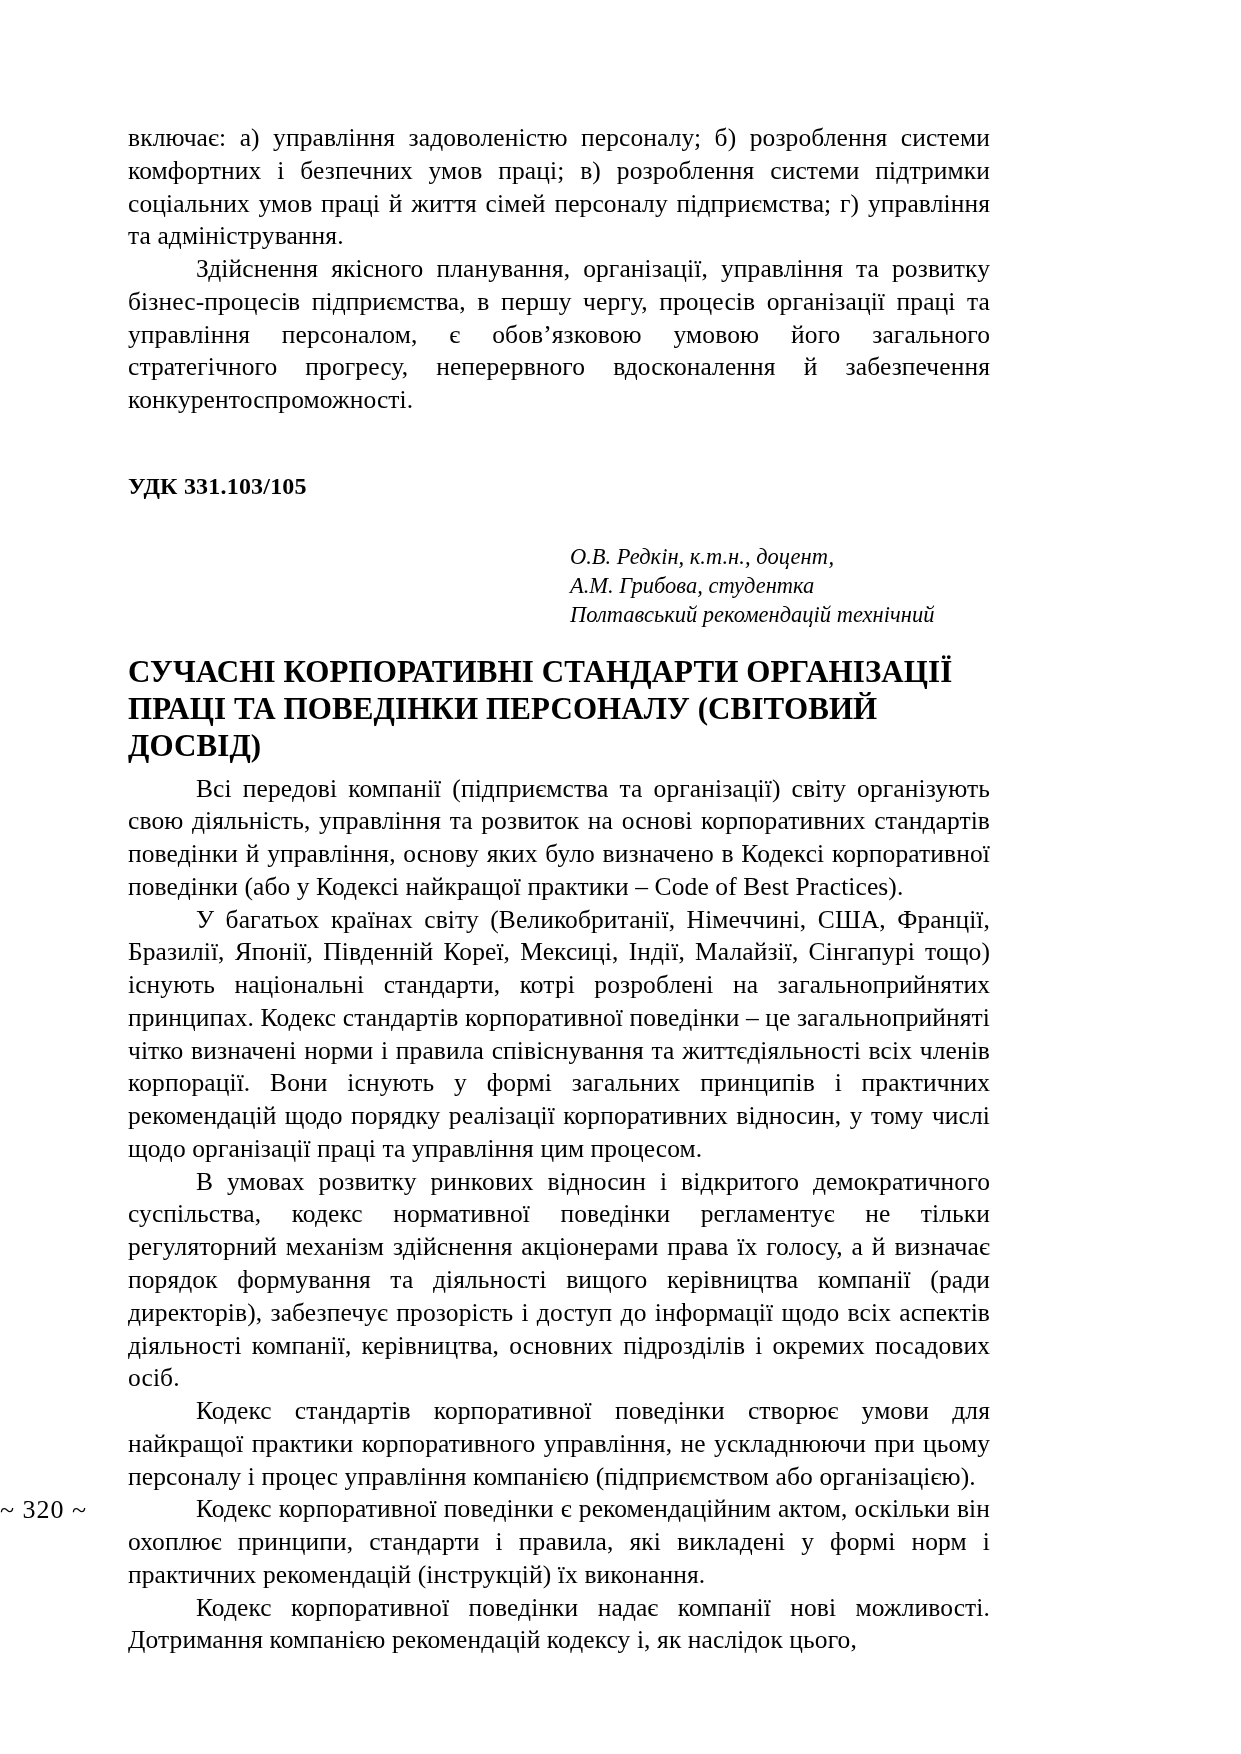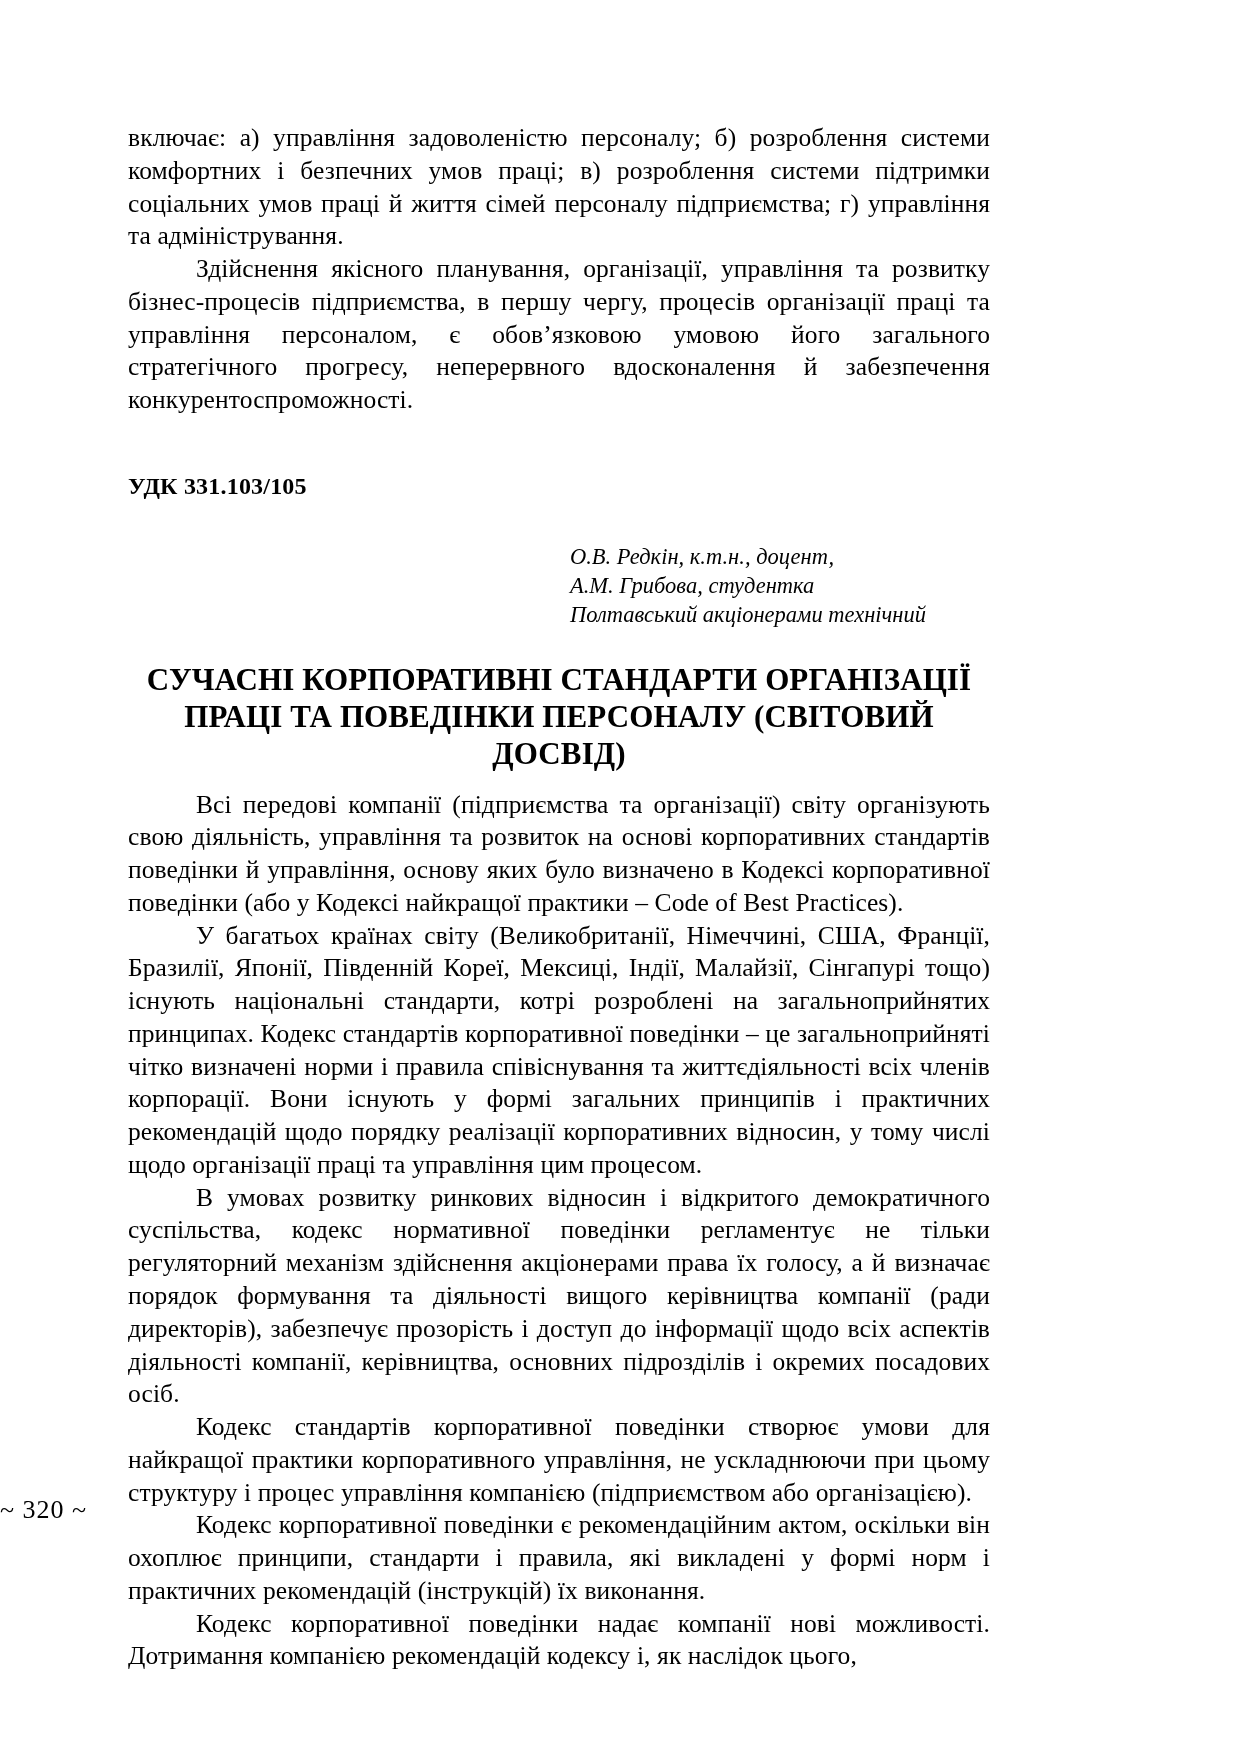--- a/index.html
+++ b/index.html
@@ -52,24 +52,23 @@
     font-style: italic;
     font-size: 22.5px;
     line-height: 1.29;
     padding-left: 430px;
     text-align: left;
   }
   .authors div {
     white-space: nowrap;
   }
   h1.title {
-    margin: 8px;
+    margin: 0;
     font-size: 31px;
     font-weight: bold;
-    text-align: center;
     line-height: 1.2;
     letter-spacing: 0.1px;
   }
   .gap-after-par1 { height: 56px; }
   .gap-after-udk  { height: 30px; }
   .gap-after-auth { height: 12px; }
   .gap-after-title{ height: 8px; }
   .footer {
     position: absolute;
     left: 0;
@@ -90,32 +89,32 @@
 
     <div class="gap-after-par1"></div>
 
     <p class="udk">УДК 331.103/105</p>
 
     <div class="gap-after-udk"></div>
 
     <div class="authors">
       <div>О.В. Редкін, к.т.н., доцент,</div>
       <div>А.М. Грибова, студентка</div>
-      <div>Полтавський акціонерами технічний</div>
+      <div>Полтавський рекомендацій технічний</div>
     </div>
 
     <div class="gap-after-auth"></div>
 
     <h1 class="title">СУЧАСНІ КОРПОРАТИВНІ СТАНДАРТИ ОРГАНІЗАЦІЇ ПРАЦІ ТА ПОВЕДІНКИ ПЕРСОНАЛУ (СВІТОВИЙ ДОСВІД)</h1>
 
     <div class="gap-after-title"></div>
 
     <p class="body-par indent">Всі передові компанії (підприємства та організації) світу організують свою діяльність, управління та розвиток на основі корпоративних стандартів поведінки й управління, основу яких було визначено в Кодексі корпоративної поведінки (або у Кодексі найкращої практики – Code of Best Practices).</p>
     <p class="body-par indent">У багатьох країнах світу (Великобританії, Німеччині, США, Франції, Бразилії, Японії, Південній Кореї, Мексиці, Індії, Малайзії, Сінгапурі тощо) існують національні стандарти, котрі розроблені на загальноприйнятих принципах. Кодекс стандартів корпоративної поведінки – це загальноприйняті чітко визначені норми і правила співіснування та життєдіяльності всіх членів корпорації. Вони існують у формі загальних принципів і практичних рекомендацій щодо порядку реалізації корпоративних відносин, у тому числі щодо організації праці та управління цим процесом.</p>
     <p class="body-par indent">В умовах розвитку ринкових відносин і відкритого демократичного суспільства, кодекс нормативної поведінки регламентує не тільки регуляторний механізм здійснення акціонерами права їх голосу, а й визначає порядок формування та діяльності вищого керівництва компанії (ради директорів), забезпечує прозорість і доступ до інформації щодо всіх аспектів діяльності компанії, керівництва, основних підрозділів і окремих посадових осіб.</p>
-    <p class="body-par indent">Кодекс стандартів корпоративної поведінки створює умови для найкращої практики корпоративного управління, не ускладнюючи при цьому структуру і процес управління компанією (підприємством або організацією).</p>
+    <p class="body-par indent">Кодекс стандартів корпоративної поведінки створює умови для найкращої практики корпоративного управління, не ускладнюючи при цьому персоналу і процес управління компанією (підприємством або організацією).</p>
     <p class="body-par indent">Кодекс корпоративної поведінки є рекомендаційним актом, оскільки він охоплює принципи, стандарти і правила, які викладені у формі норм і практичних рекомендацій (інструкцій) їх виконання.</p>
     <p class="body-par indent">Кодекс корпоративної поведінки надає компанії нові можливості. Дотримання компанією рекомендацій кодексу і, як наслідок цього,</p>
 
   </div>
 
   <div class="footer">~ 320 ~</div>
 </div>
 
 </body></html>

